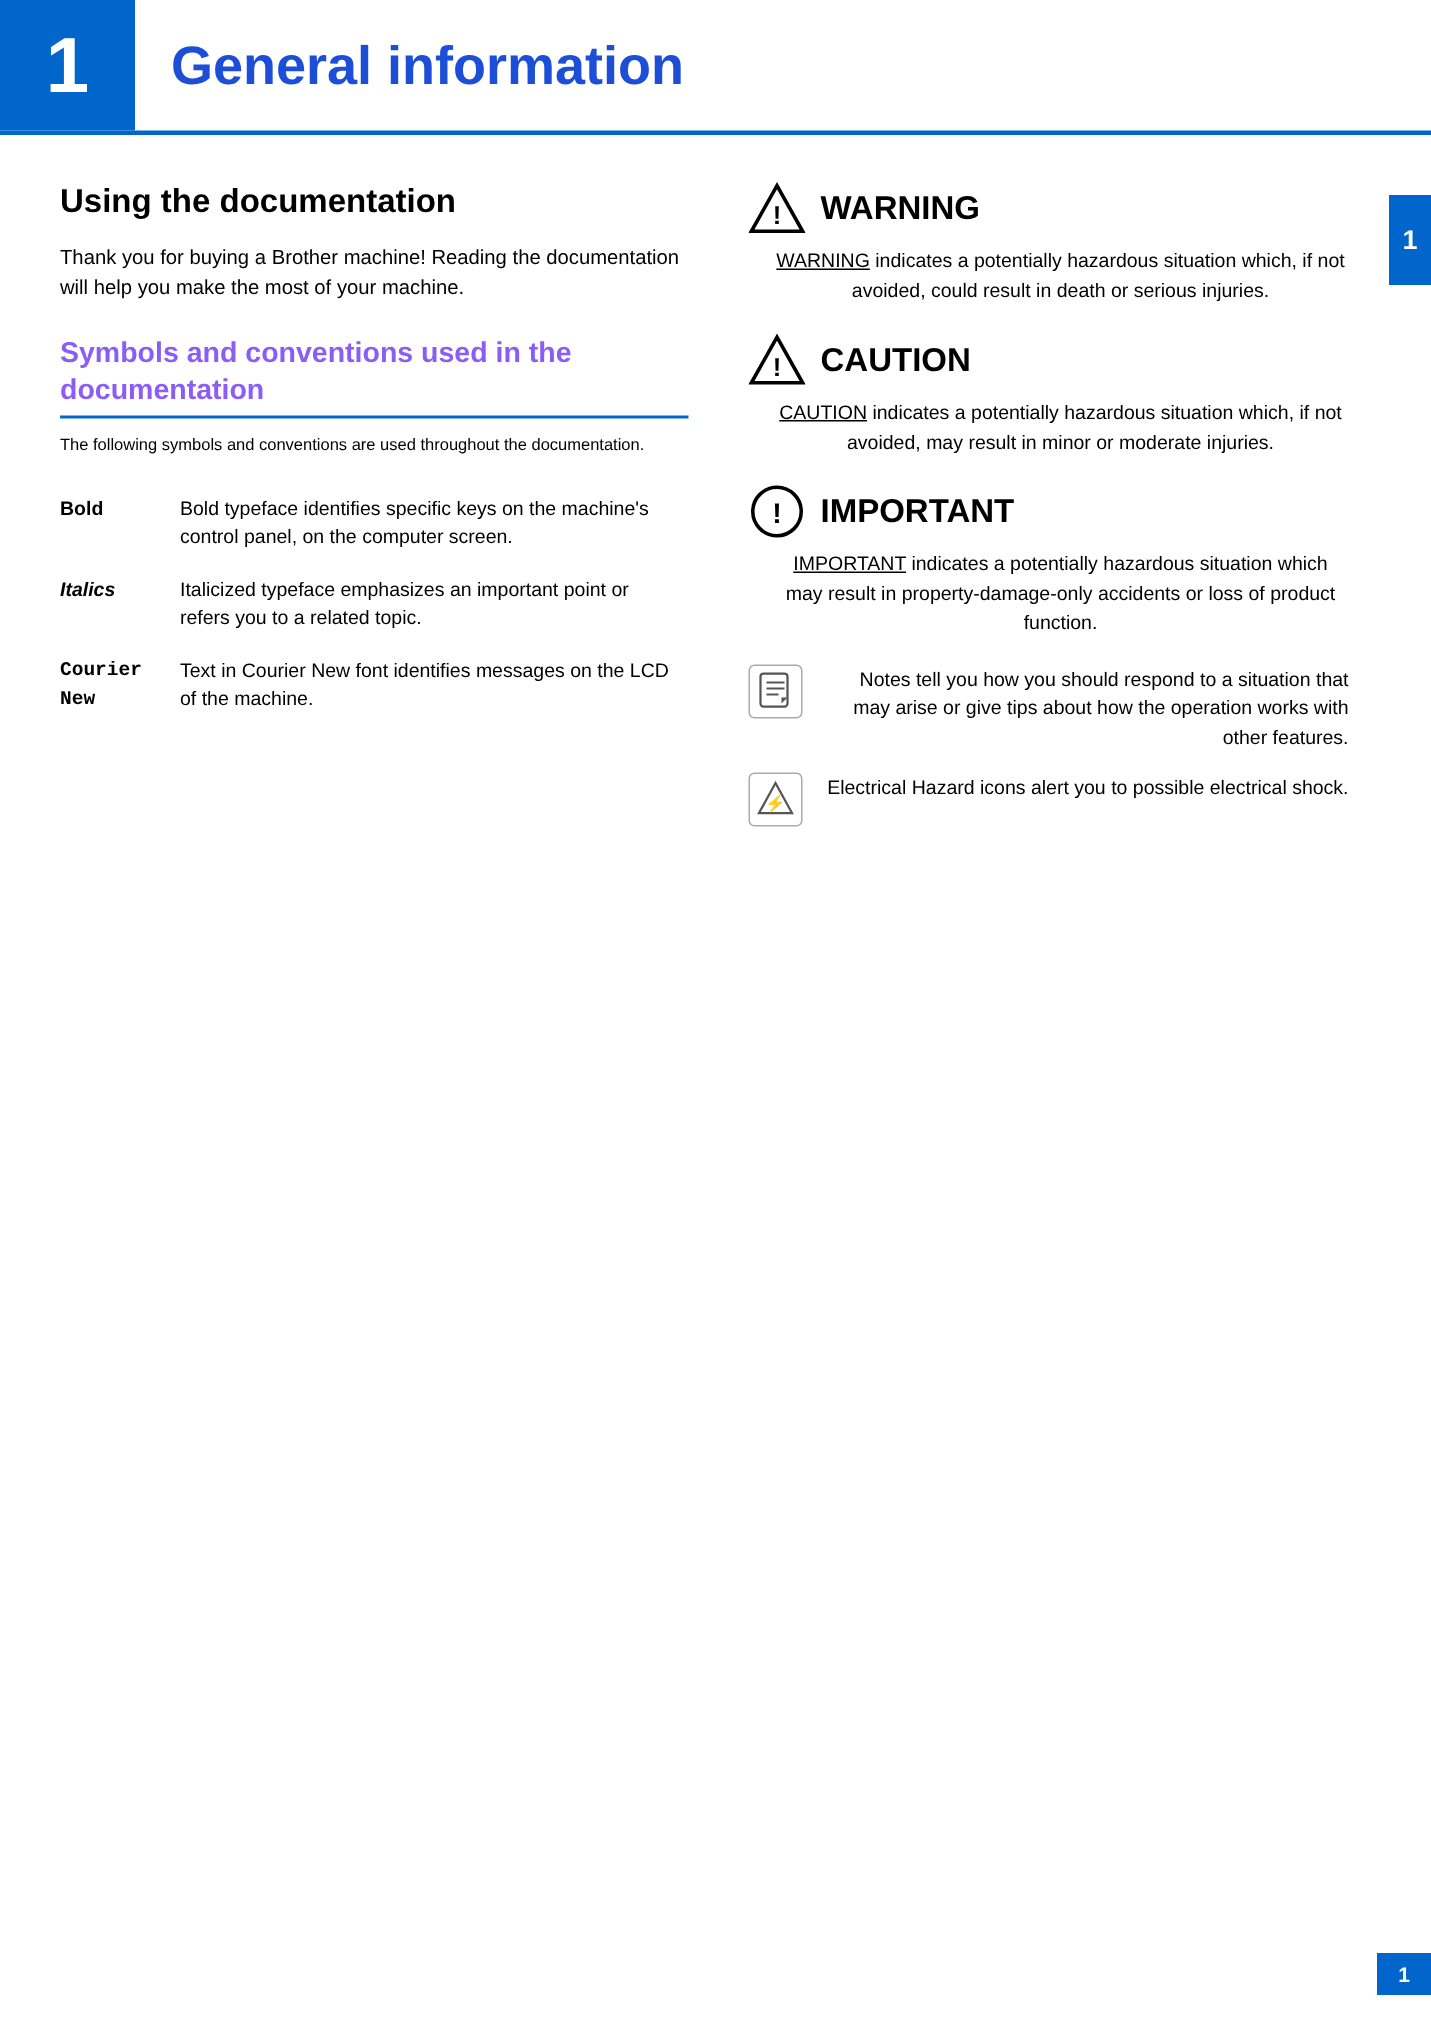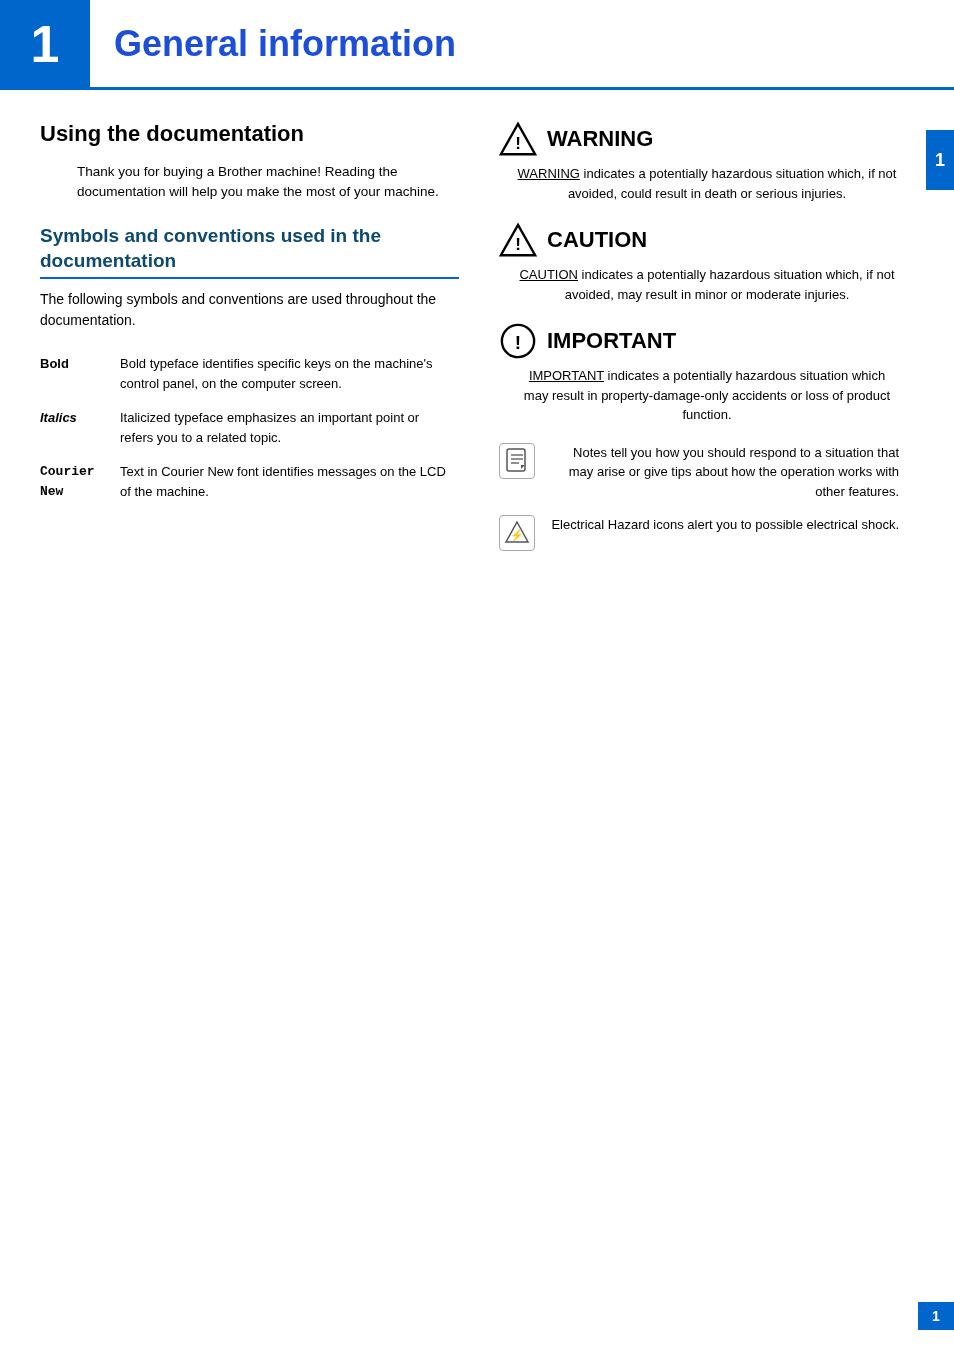--- a/index.html
+++ b/index.html
@@ -101,37 +101,36 @@
       font-size: 22px;
       font-weight: bold;
       color: #000;
       margin-bottom: 14px;
       line-height: 1.25;
     }
 
     .section-subtitle {
       font-size: 19px;
       font-weight: bold;
-      color: #0c4a6e;
+      color: #8b5cf6;
       border-bottom: 2px solid #0066cc;
       padding-bottom: 4px;
       margin-bottom: 10px;
       line-height: 1.3;
     }
 
     .intro-text {
       font-size: 13.5px;
       line-height: 1.5;
       margin-bottom: 22px;
       color: #000;
-      margin-left: 37px;
     }
 
     .following-text {
-      font-size: 14px;
+      font-size: 11px;
       line-height: 1.5;
       margin-bottom: 18px;
     }
 
     
     .convention-table {
       width: 100%;
       border-collapse: collapse;
       margin-top: 4px;
     }

